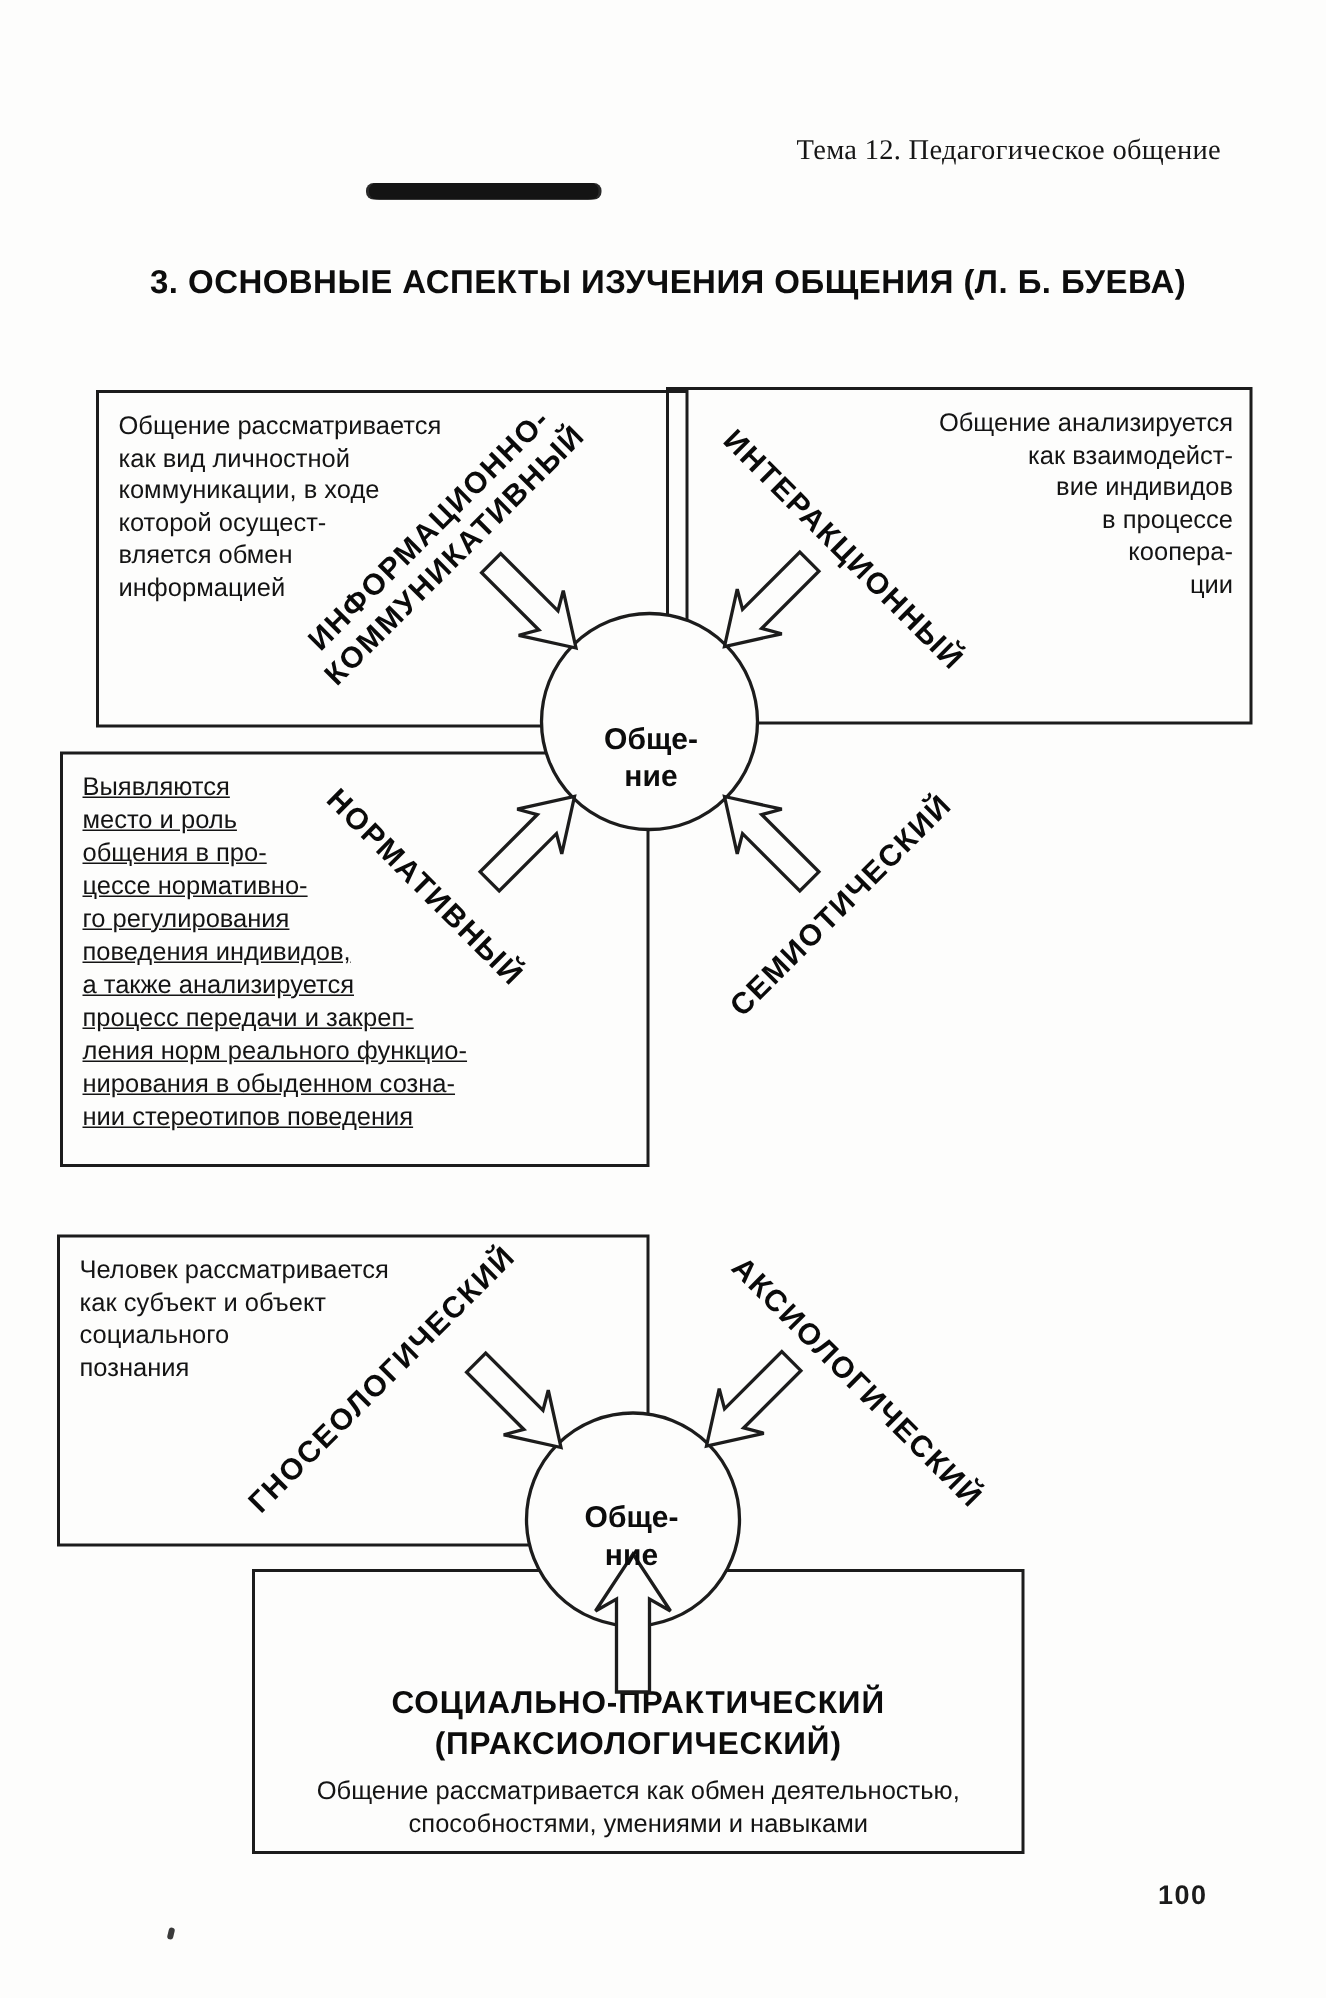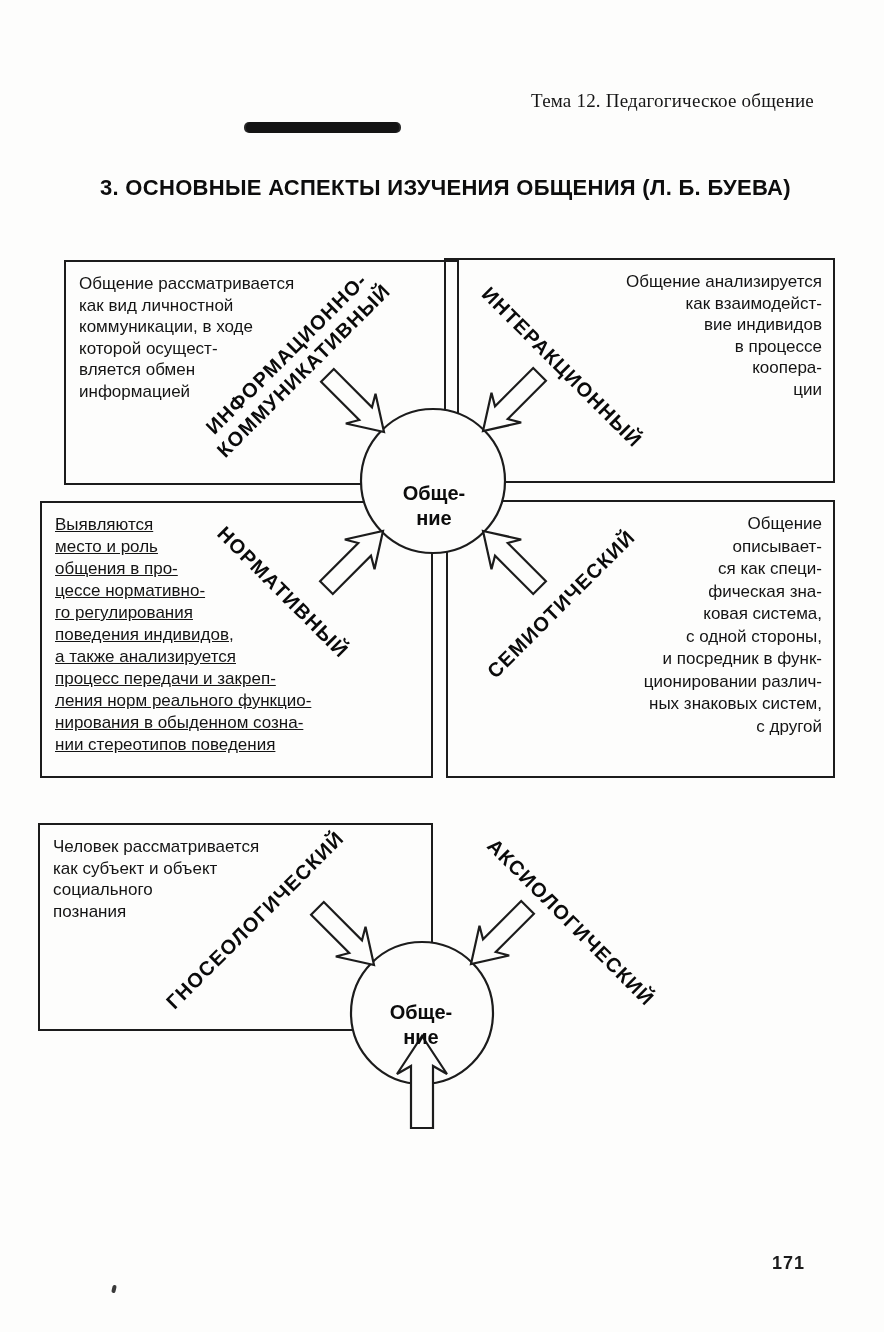--- a/index.html
+++ b/index.html
@@ -105,38 +105,32 @@
 общения в про-
 цессе нормативно-
 го регулирования
 поведения индивидов,
 а также анализируется
 процесс передачи и закреп-
 ления норм реального функцио-
 нирования в обыденном созна-
 нии стереотипов поведения</div>
   </div>
-  <div class="abs box b-mr pad-right">
-    <div class="txt">Общение
-описывает-
-ся как специ-
-фическая зна-
-ковая система,
-с одной стороны,
-и посредник в функ-
-ционировании различ-
-ных знаковых систем,
-с другой</div>
-  </div>
 
   <div class="abs box b-bl pad-left">
     <div class="txt">Человек рассматривается
 как субъект и объект
 социального
 познания</div>
+  </div>
+  <div class="abs box b-sp">
+    <div class="sp-title">СОЦИАЛЬНО-ПРАКТИЧЕСКИЙ
+(ПРАКСИОЛОГИЧЕСКИЙ)</div>
+    <div class="sp-text">Общение рассматривается как обмен деятельностью,
+способностями, умениями и навыками</div>
   </div>
 
   <div class="abs diag d-ic">ИНФОРМАЦИОННО-
 КОММУНИКАТИВНЫЙ</div>
   <div class="abs diag d-int">ИНТЕРАКЦИОННЫЙ</div>
   <div class="abs diag d-nor">НОРМАТИВНЫЙ</div>
   <div class="abs diag d-sem">СЕМИОТИЧЕСКИЙ</div>
   <div class="abs diag d-gno">ГНОСЕОЛОГИЧЕСКИЙ</div>
   <div class="abs diag d-axi">АКСИОЛОГИЧЕСКИЙ</div>
 
@@ -153,15 +147,15 @@
       <path d="M0,0 L-33,21 L-26,9 L-80,9 L-80,-9 L-26,-9 L-33,-21 Z" transform="translate(471,964) rotate(135)"></path>
       <path d="M0,0 L-38,25 L-30,11 L-92,11 L-92,-11 L-30,-11 L-38,-25 Z" transform="translate(422,1036) rotate(-90)"></path>
     </g>
   </svg>
 
   <div class="abs hub-label hub1">Обще-
 ние</div>
   <div class="abs hub-label hub2">Обще-
 ние</div>
 
-  <div class="abs page-num">171</div>
+  <div class="abs page-num">100</div>
   <div class="abs artifact"></div>
 </div>
 
 </body></html>

